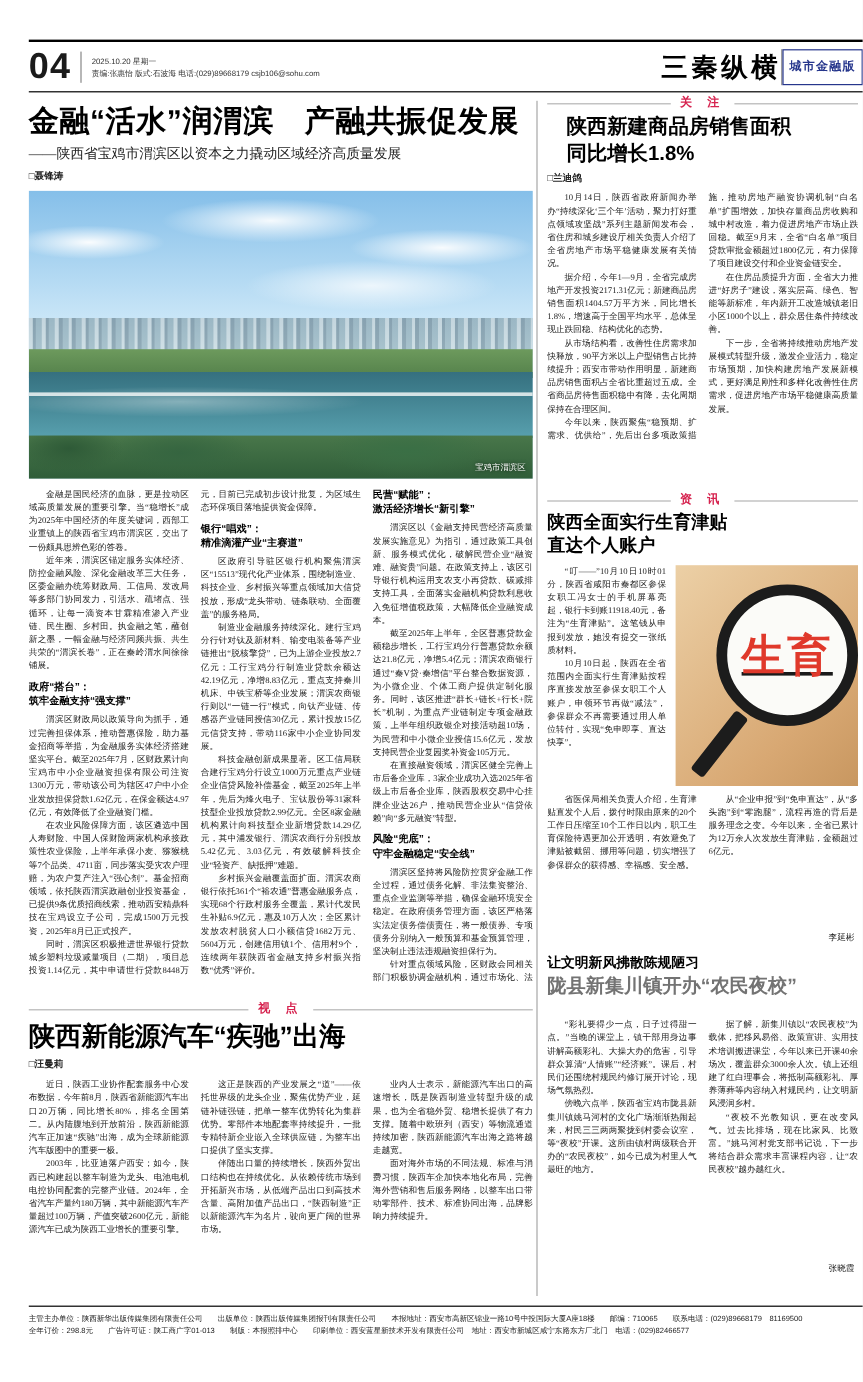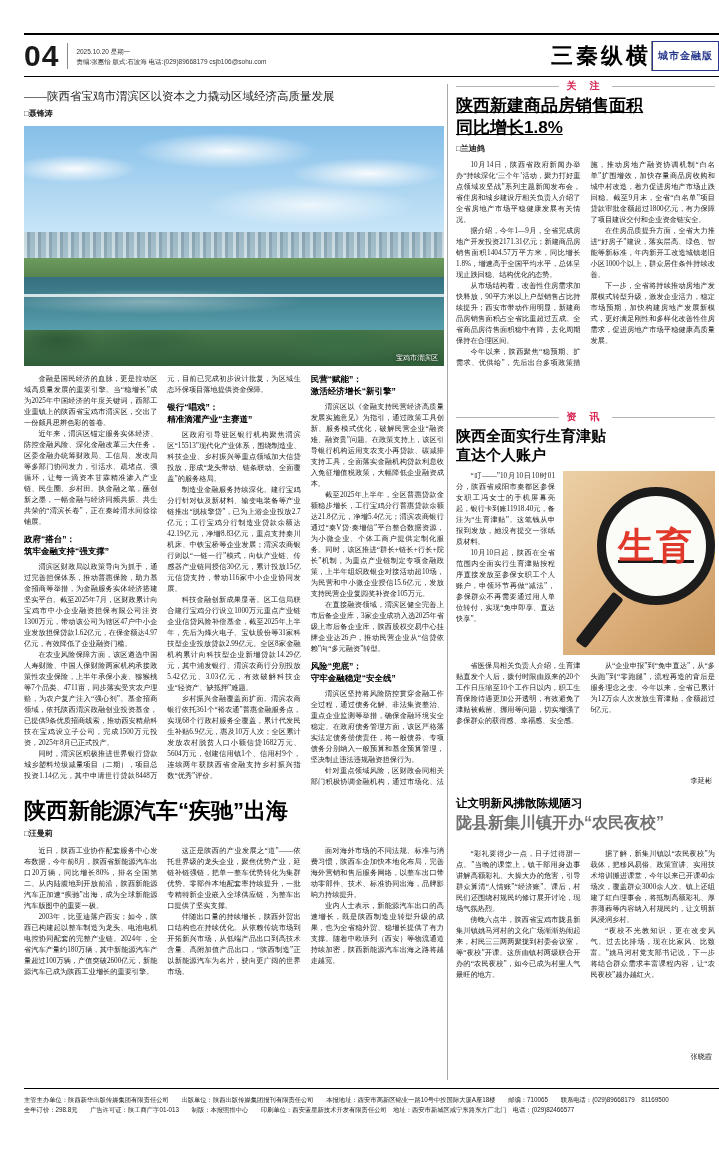--- a/index.html
+++ b/index.html
@@ -23,21 +23,21 @@
 
   
   .leftcol{position:absolute;left:24px;top:84px;width:420px;}
   .rightcol{position:absolute;left:456px;top:80px;width:259px;}
   .vdiv{position:absolute;left:447px;top:84px;height:996px;width:1px;background:#a8a8a8;}
 
   
   .h-lead{font:bold 25px/31px "Liberation Sans",sans-serif;color:#000;margin:2px 0 0;letter-spacing:0.5px;}
   .h-sub{font:11.5px/15px "Liberation Serif",serif;color:#222;margin-top:5px;}
   .byline{font:bold 8px/10px "Liberation Sans",sans-serif;color:#222;margin-top:5px;}
-  .h-right{font:bold 17px/22px "Liberation Sans",sans-serif;color:#000;margin:3px 0 0;white-space:pre-line;text-decoration:underline;}
+  .h-right{font:bold 17px/22px "Liberation Sans",sans-serif;color:#000;margin:3px 16px 0;white-space:pre-line;}
   .h-news{font:bold 15px/19px "Liberation Sans",sans-serif;color:#000;margin:3px 0 0;white-space:pre-line;}
   .h-kicker{font:bold 11.5px/14px "Liberation Sans",sans-serif;color:#000;margin-top:10px;}
   .h-school{font:bold 16px/20px "Liberation Sans",sans-serif;color:#737373;margin-top:3px;}
   .h-view{font:bold 22px/26px "Liberation Sans",sans-serif;color:#000;margin:4px 0 0;}
 
   
   .label-divider{display:flex;align-items:center;gap:8px;height:12px;}
   .label-divider .line{flex:1;height:1px;background:#b5b5b5;}
   .label-divider .label{color:#d6234f;font:bold 10px/12px "Liberation Sans",sans-serif;letter-spacing:5px;}
 
@@ -113,20 +113,21 @@
       <span class="edition-badge">城市金融版</span>
     </div>
   </div>
 
   <div class="hr rule-mid"></div>
   <div class="vdiv"></div>
 
   <div class="leftcol">
 
     <div>
+      <h1 class="h-lead">金融“活水”润渭滨　产融共振促发展</h1>
       <div class="h-sub">——陕西省宝鸡市渭滨区以资本之力撬动区域经济高质量发展</div>
       <div class="byline">□聂锋涛</div>
 
       <div class="photo">
         <div class="ph-sky"></div>
         <div class="ph-city"></div>
         <div class="ph-green1"></div>
         <div class="ph-river"></div>
         <div class="ph-bridge"></div>
         <div class="ph-green2"></div>
@@ -152,31 +153,36 @@
           <p class="para">渭滨区以《金融支持民营经济高质量发展实施意见》为指引，通过政策工具创新、服务模式优化，破解民营企业“融资难、融资贵”问题。在政策支持上，该区引导银行机构运用支农支小再贷款、碳减排支持工具，全面落实金融机构贷款利息收入免征增值税政策，大幅降低企业融资成本。</p>
           <p class="para">截至2025年上半年，全区普惠贷款金额稳步增长，工行宝鸡分行普惠贷款余额达21.8亿元，净增5.4亿元；渭滨农商银行通过“秦V贷·秦增信”平台整合数据资源，为小微企业、个体工商户提供定制化服务。同时，该区推进“群长+链长+行长+院长”机制，为重点产业链制定专项金融政策，上半年组织政银企对接活动超10场，为民营和中小微企业授信15.6亿元，发放支持民营企业复园奖补资金105万元。</p>
           <p class="para">在直接融资领域，渭滨区健全完善上市后备企业库，3家企业成功入选2025年省级上市后备企业库，陕西股权交易中心挂牌企业达26户，推动民营企业从“信贷依赖”向“多元融资”转型。</p>
           <h4 class="sub">风险“兜底”：
 守牢金融稳定“安全线”</h4>
           <p class="para">渭滨区坚持将风险防控贯穿金融工作全过程，通过债务化解、非法集资整治、重点企业监测等举措，确保金融环境安全稳定。在政府债务管理方面，该区严格落实法定债务偿债责任，将一般债券、专项债务分别纳入一般预算和基金预算管理，坚决制止违法违规融资担保行为。</p>
           <p class="para">针对重点领域风险，区财政会同相关部门积极协调金融机构，通过市场化、法治化方式稳妥化解，多措并举清理拖欠企业账款，保障市场主体权益。此外，通过资产盘活、债务重组等一揽子方案，有效管控了区域性债务风险，守住了金融安全底线，确保了区域金融环境的整体稳定。</p>
         </div>
     </div>
 
+    <div class="label-divider" style="margin-top:8px;">
+      <span class="line"></span>
+      <span class="label">视 点</span>
+      <span class="line"></span>
+    </div>
 
     <div>
       <h2 class="h-view">陕西新能源汽车“疾驰”出海</h2>
       <div class="byline">□汪曼莉</div>
       <div class="flow cols3" style="height:188px;margin-top:7px;">
           <p class="para">近日，陕西工业协作配套服务中心发布数据，今年前8月，陕西省新能源汽车出口20万辆，同比增长80%，排名全国第二。从内陆腹地到开放前沿，陕西新能源汽车正加速“疾驰”出海，成为全球新能源汽车版图中的重要一极。</p>
           <p class="para">2003年，比亚迪落户西安；如今，陕西已构建起以整车制造为龙头、电池电机电控协同配套的完整产业链。2024年，全省汽车产量约180万辆，其中新能源汽车产量超过100万辆，产值突破2600亿元，新能源汽车已成为陕西工业增长的重要引擎。</p>
           <p class="para">这正是陕西的产业发展之“道”——依托世界级的龙头企业，聚焦优势产业，延链补链强链，把单一整车优势转化为集群优势。零部件本地配套率持续提升，一批专精特新企业嵌入全球供应链，为整车出口提供了坚实支撑。</p>
           <p class="para">伴随出口量的持续增长，陕西外贸出口结构也在持续优化。从依赖传统市场到开拓新兴市场，从低端产品出口到高技术含量、高附加值产品出口，“陕西制造”正以新能源汽车为名片，驶向更广阔的世界市场。</p>
+          <p class="para">业内人士表示，新能源汽车出口的高速增长，既是陕西制造业转型升级的成果，也为全省稳外贸、稳增长提供了有力支撑。随着中欧班列（西安）等物流通道持续加密，陕西新能源汽车出海之路将越走越宽。</p>
           <p class="para">面对海外市场的不同法规、标准与消费习惯，陕西车企加快本地化布局，完善海外营销和售后服务网络，以整车出口带动零部件、技术、标准协同出海，品牌影响力持续提升。</p>
-          <p class="para">业内人士表示，新能源汽车出口的高速增长，既是陕西制造业转型升级的成果，也为全省稳外贸、稳增长提供了有力支撑。随着中欧班列（西安）等物流通道持续加密，陕西新能源汽车出海之路将越走越宽。</p>
         </div>
     </div>
   </div>
 
   <div class="rightcol">
 
     <div class="label-divider">
       <span class="line"></span>
       <span class="label">关 注</span>
       <span class="line"></span>

